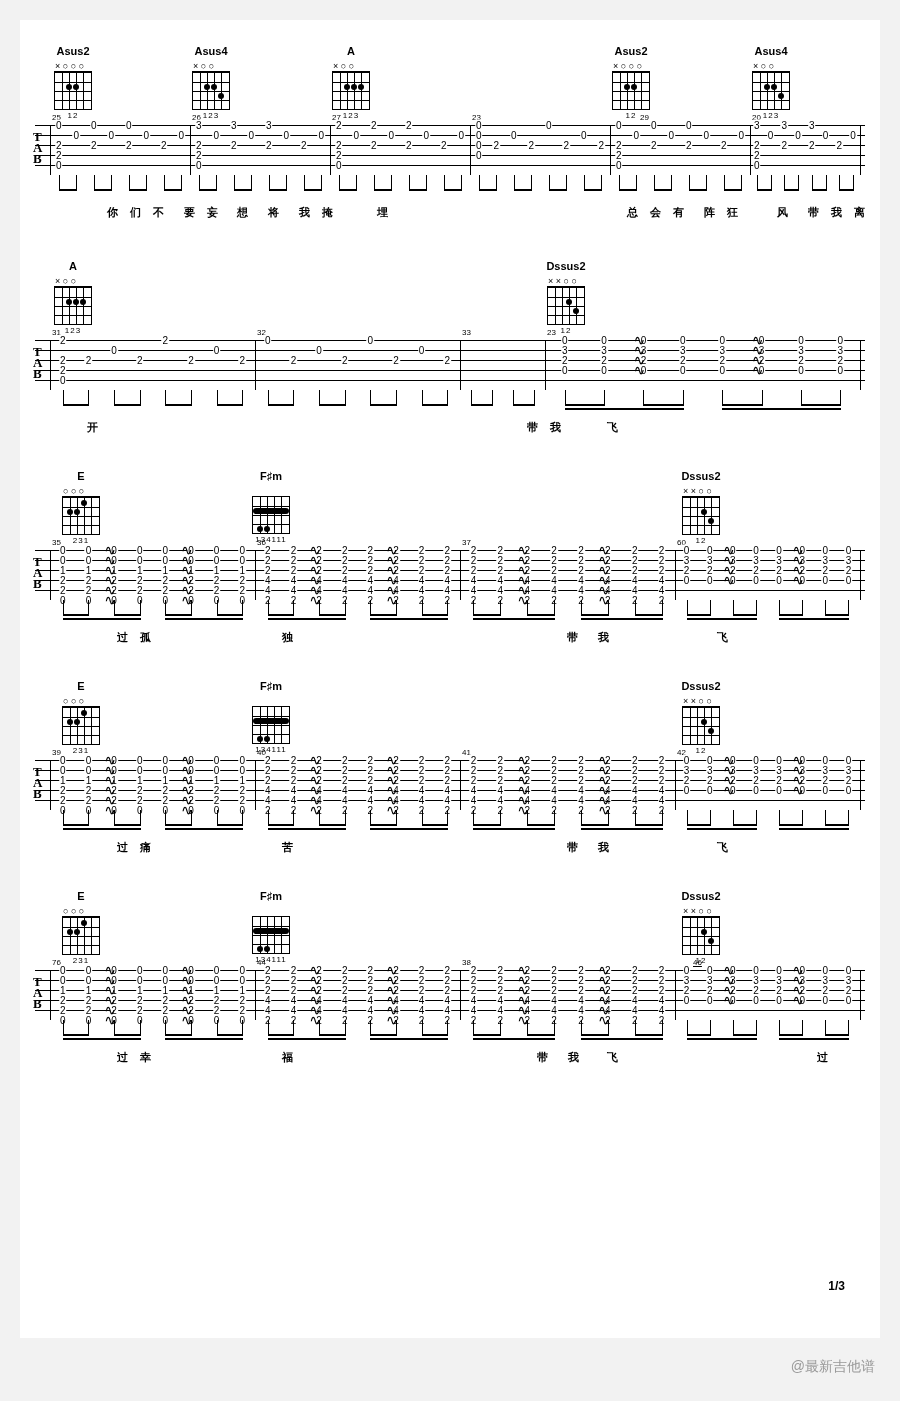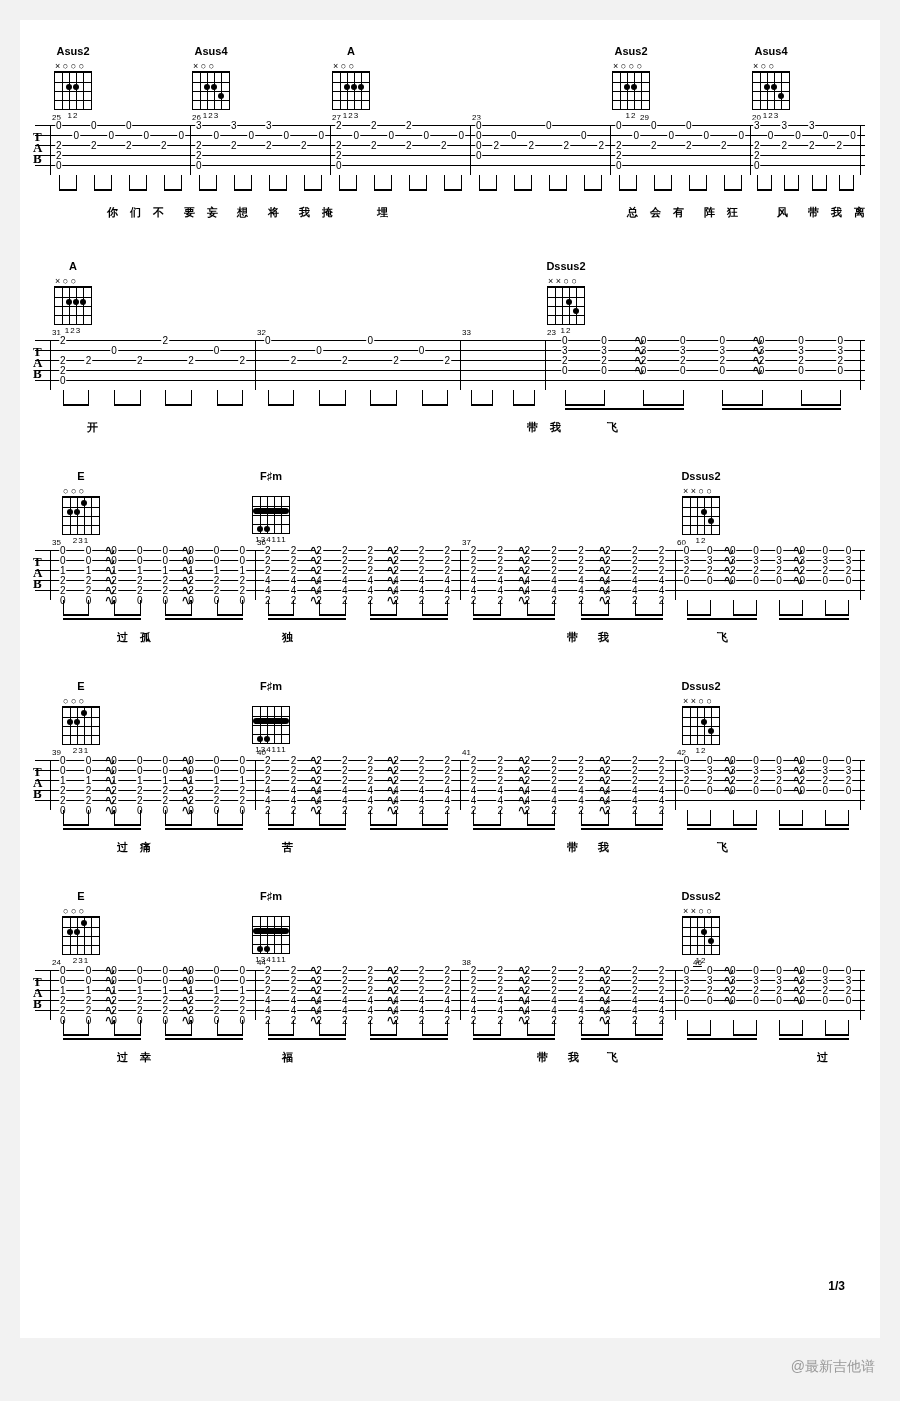--- a/index.html
+++ b/index.html
@@ -1164,21 +1164,21 @@
         <div class="top">× × ○     ○</div>
         <div class="grid nut">
           <div class="dot" style="left: 21px; top: 13.5px;"></div>
           <div class="dot" style="left: 28px; top: 22.5px;"></div>
         </div>
         <div class="fing">12</div>
       </div>
       <div class="system" style="top: 950px;">
         <div class="staff">
           <div class="barline" style="left: 15px;"></div>
-          <div class="barnum" style="left: 17px;">24</div>
+          <div class="barnum" style="left: 17px;">76</div>
           <div class="barline" style="left: 220px;"></div>
           <div class="barnum" style="left: 222px;">44</div>
           <div class="barline" style="left: 425px;"></div>
           <div class="barnum" style="left: 427px;">38</div>
           <div class="barline" style="left: 640px;"></div>
           <div class="barnum" style="left: 658px; text-decoration: underline;">46</div>
           <div class="barline" style="left: 825px;"></div>
           <div class="note" style="left: 27.8125px; top: 0px;">0</div>
           <div class="note" style="left: 27.8125px; top: 10px;">0</div>
           <div class="note" style="left: 27.8125px; top: 20px;">1</div>

